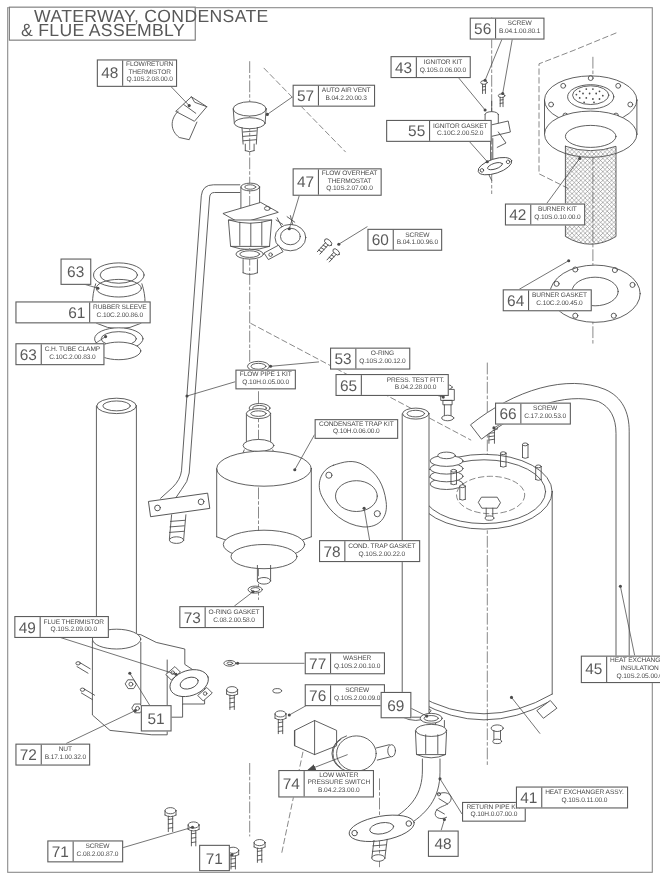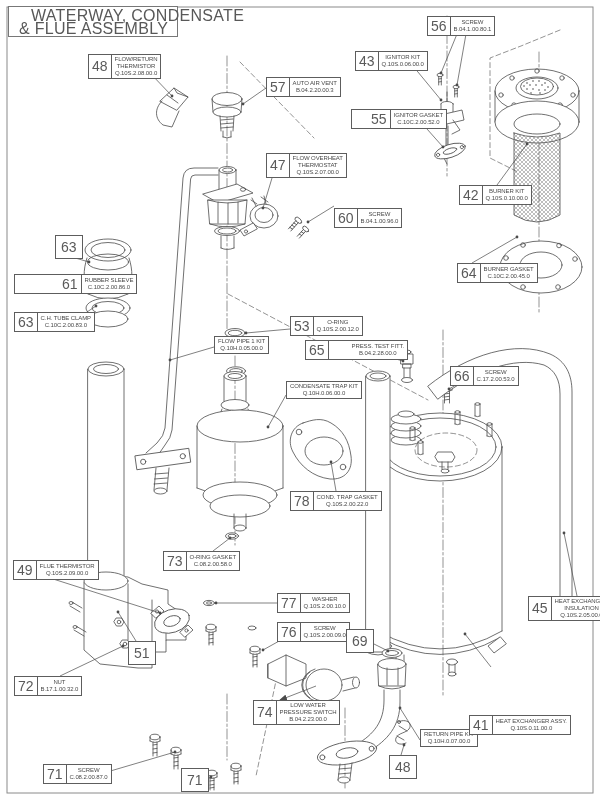--- a/index.html
+++ b/index.html
@@ -490,21 +490,21 @@
           <div class="co-line co-code">C.10C.2.00.86.0</div>
         </div>
       </div>
       <div class="callout" style="left: 14px; top: 312px;">
         <div class="co-num with-txt">63</div>
         <div class="co-txt">
           <div class="co-line">C.H. TUBE CLAMP</div>
           <div class="co-line co-code">C.10C.2.00.83.0</div>
         </div>
       </div>
-      <div class="callout" style="left: 290px; top: 316px;">
+      <div class="callout" style="left: 300px; top: 316px;">
         <div class="co-num with-txt">53</div>
         <div class="co-txt">
           <div class="co-line">O-RING</div>
           <div class="co-line co-code">Q.10S.2.00.12.0</div>
         </div>
       </div>
       <div class="callout" style="left: 214px; top: 336px;">
         <div class="co-txt">
           <div class="co-line">FLOW PIPE 1 KIT</div>
           <div class="co-line co-code">Q.10H.0.05.00.0</div>

